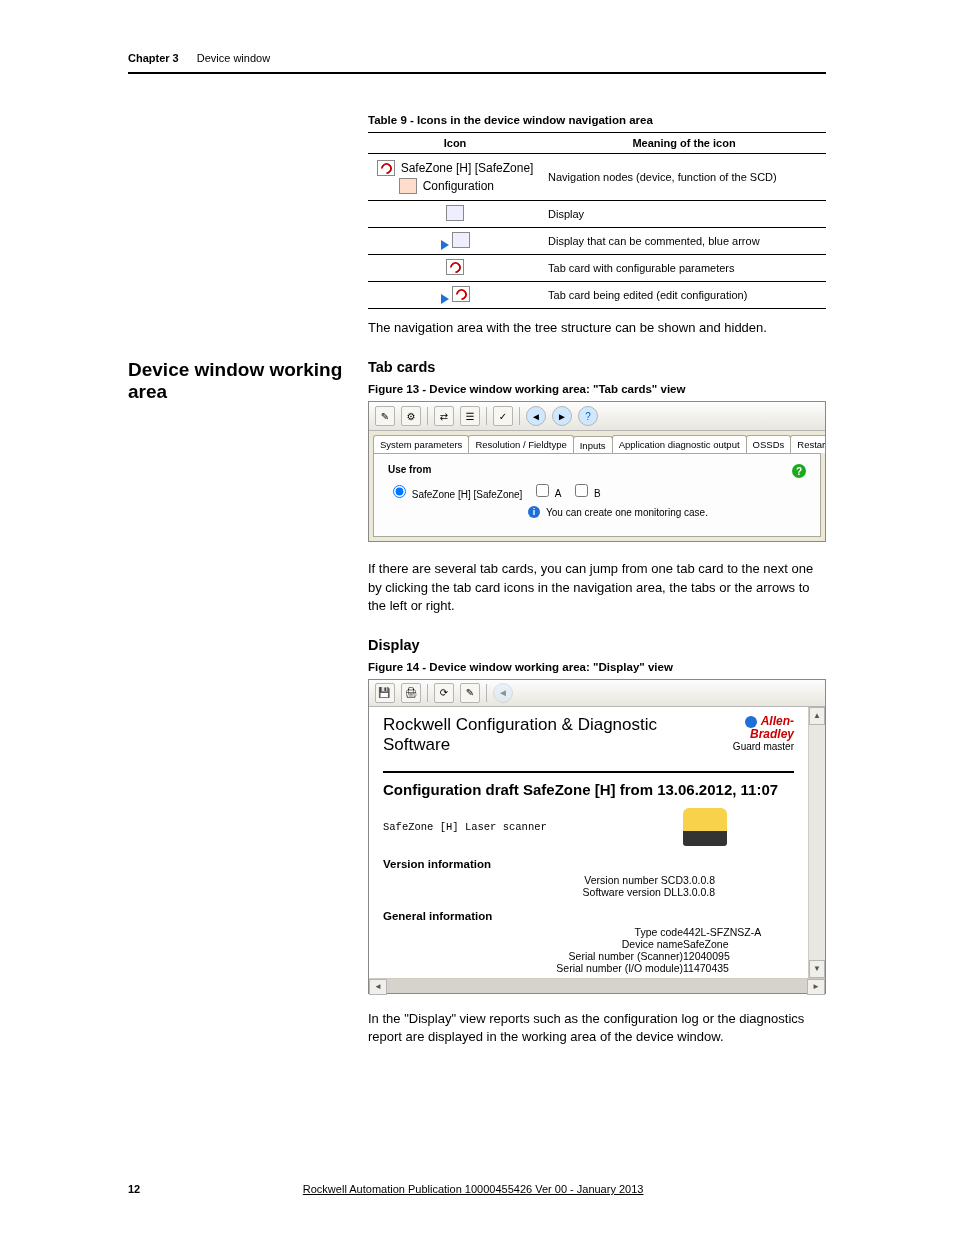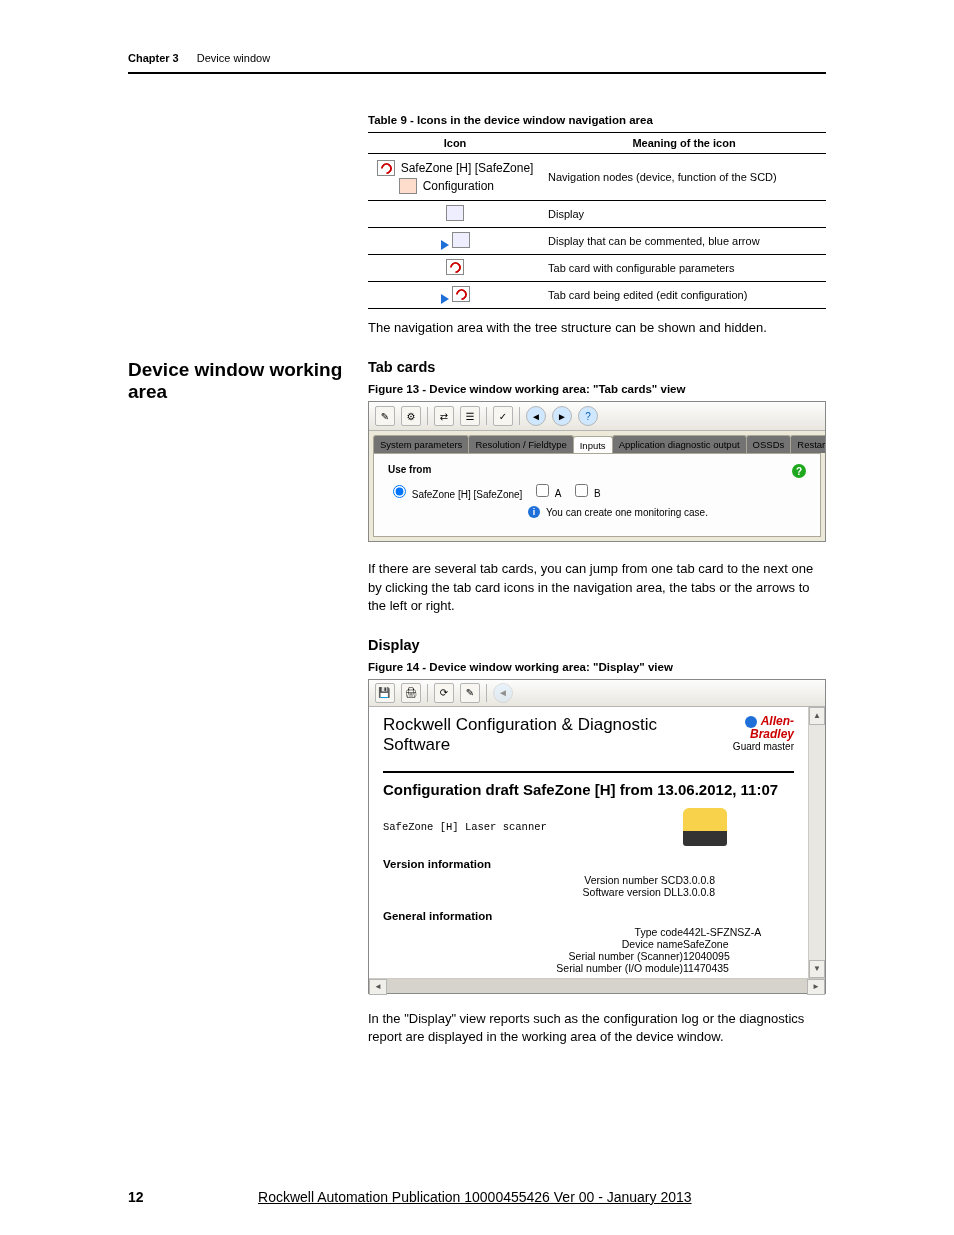--- a/index.html
+++ b/index.html
@@ -105,21 +105,21 @@
     border-radius:2px; display:flex; align-items:center; justify-content:center;
     font-size:10px;
   }
   .tbtn.round { border-radius:50%; background:#cfe8ff; }
   .tabstrip {
     display:flex; font-size:10px; background:#ece9d8; padding:4px 4px 0 4px;
     gap:0; overflow:hidden;
   }
   .tab {
     padding:3px 6px; border:1px solid #aca899; border-bottom:none;
-    background:#737373; white-space:nowrap; margin-right:-1px;
+    background:#ffffff; white-space:nowrap; margin-right:-1px;
     border-top-left-radius:3px; border-top-right-radius:3px;
     font-size:9.5px;
   }
   .tab.active { background:#fdfdfd; position:relative; top:1px; }
   .tab-body {
     background:#fdfdfd; border:1px solid #aca899; margin:0 4px 4px 4px;
     padding:10px 14px 18px 14px;
   }
   .grp-title { font-weight:bold; font-size:10px; margin-bottom:6px;}
   .radio-row { display:flex; align-items:center; gap:10px; font-size:10px;}
@@ -170,22 +170,22 @@
   .sec-h{ font-weight:bold; font-size:11.5px; margin:12px 0 4px 0;}
   .scanner-img{
     width:44px;height:38px;
     background:linear-gradient(#f7d24a 60%,#333 60%);
     border-radius:6px 6px 3px 3px;
     display:inline-block;
   }
   .kv-row{ display:flex; font-size:10.5px; }
   .kv-row .k{ width:300px;text-align:right; }
   .footer{
-    position:absolute; bottom:30px; left:86px; right:86px;
-    font-size:14px; display:flex; justify-content:flex-start;
+    position:absolute; bottom:40px; left:86px; right:86px;
+    font-size:11px; display:flex; justify-content:flex-start;
     align-items:baseline;
   }
   .footer .pg{ font-weight:bold; }
   .footer .mid{ flex:1; text-align:center;text-decoration:underline; }
 </style>
 </head>
 <body>
 
 <div class="page">
 

